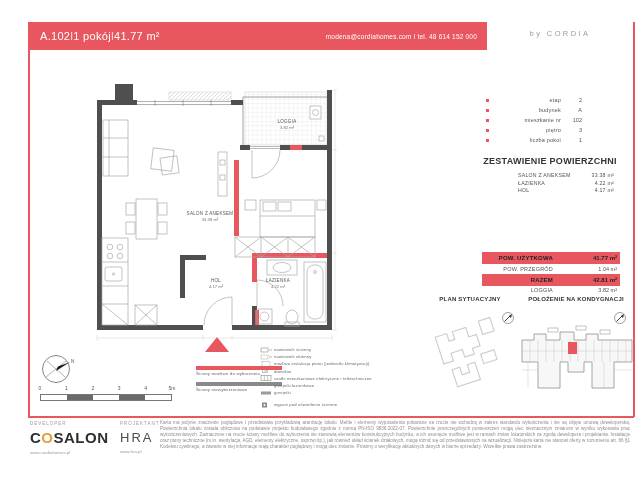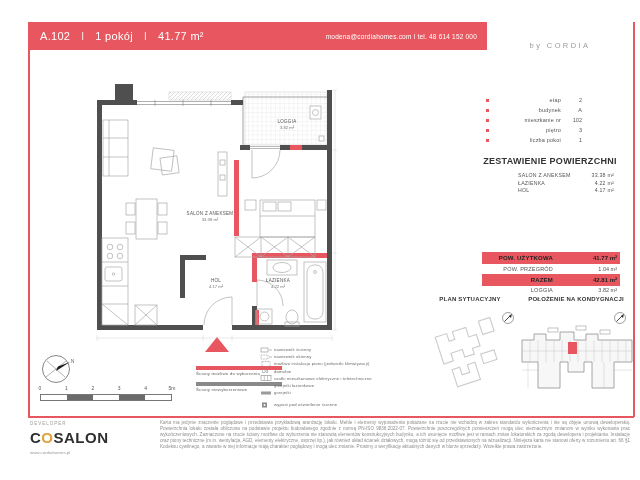--- a/index.html
+++ b/index.html
@@ -3,29 +3,29 @@
 <meta charset="utf-8">
 <style>
   *{box-sizing:border-box;margin:0;padding:0}
   html,body{background:#fff}
   .page{position:relative;width:640px;height:480px;background:#fff;overflow:hidden;
         font-family:"Liberation Sans",sans-serif;color:#444}
   .abs{position:absolute}
   
   .bar{left:28px;top:22px;width:459px;height:28px;background:#e8575f;display:flex;
        align-items:center;justify-content:space-between;padding:0 10px 0 12px;color:#fff}
-  .bar-left{display:flex;align-items:center;gap:11px;font-size:11px;letter-spacing:.3px}
+  .bar-left{display:flex;align-items:center;font-size:11px;letter-spacing:.3px}
   .bar-sep{font-size:10px;opacity:.85;font-weight:300}
   .bar-contact{font-size:6.5px;letter-spacing:.2px}
   .frame{background:#e8575f}
   
   .brand{left:493px;top:27px;width:134px;text-align:center}
   .brand-name{font-family:"DejaVu Serif",serif;font-style:italic;font-weight:700;
               font-size:27px;line-height:1.15;color:#e8575f;letter-spacing:1px}
-  .brand-by{margin-top:14px;font-size:7.5px;letter-spacing:2.4px;color:#9b9b9b}
+  .brand-by{margin-top:2px;font-size:7.5px;letter-spacing:2.4px;color:#9b9b9b}
   
   .info{left:486px;top:95px;width:96px}
   .info-row{display:flex;align-items:center;height:10px;font-size:5.5px;color:#555}
   .info-bullet{width:3px;height:3px;background:#e8575f;margin-right:4px;flex:none}
   .info-label{width:68px;text-align:right;letter-spacing:.2px}
   .info-value{flex:1;text-align:right}
   .areas-title{left:470px;top:156px;width:160px;text-align:center;font-size:9px;
                font-weight:700;letter-spacing:.3px;color:#333}
   .rooms{left:518px;top:172px;width:96px}
   .rooms-row{display:flex;justify-content:space-between;height:7.5px;font-size:5.2px;
@@ -410,16 +410,21 @@
   </div>
 
   <div class="abs redline"></div>
 
   <div class="abs" style="left:30px;top:421px;width:84px">
     <div class="foot-label">DEVELOPER</div>
     <div class="cordia"><span>C</span><span class="o">O</span><span>SALON</span></div>
     <div class="foot-url">www.cordiahomes.pl</div>
   </div>
 
+  <div class="abs" style="left:120px;top:421px;width:38px">
+    <div class="foot-label">PROJEKTANT</div>
+    <div class="hra">HRA</div>
+    <div class="foot-url">www.hra.pl</div>
+  </div>
 
   <div class="abs disclaimer">Karta ma jedynie znaczenie poglądowe i przedstawia przykładową aranżację lokalu. Meble i elementy wyposażenia pokazane na rzucie nie wchodzą w zakres standardu wykończenia i nie są objęte umową deweloperską. Powierzchnia lokalu została obliczona na podstawie projektu budowlanego zgodnie z normą PN-ISO 9836:2022-07. Powierzchnie poszczególnych pomieszczeń mogą ulec nieznacznym zmianom w wyniku wykonania prac wykończeniowych. Zaznaczone na rzucie ściany możliwe do wyburzenia nie stanowią elementów konstrukcyjnych budynku, a ich usunięcie możliwe jest w ramach zmian lokatorskich za zgodą dewelopera i projektanta. Instalacje oraz piony techniczne (m.in. wentylacja, AGD, elementy elektryczne, osprzęt itp.), jak również układ ścianek działowych, mogą różnić się od przedstawionych na wizualizacji. Niniejsza karta nie stanowi oferty w rozumieniu art. 66 §1 Kodeksu cywilnego, a zawarte w niej informacje mają charakter poglądowy i mogą ulec zmianie. Prosimy o weryfikację aktualnych danych w biurze sprzedaży. Wszelkie prawa zastrzeżone.</div>
 
 </div>
 
 </body></html>

